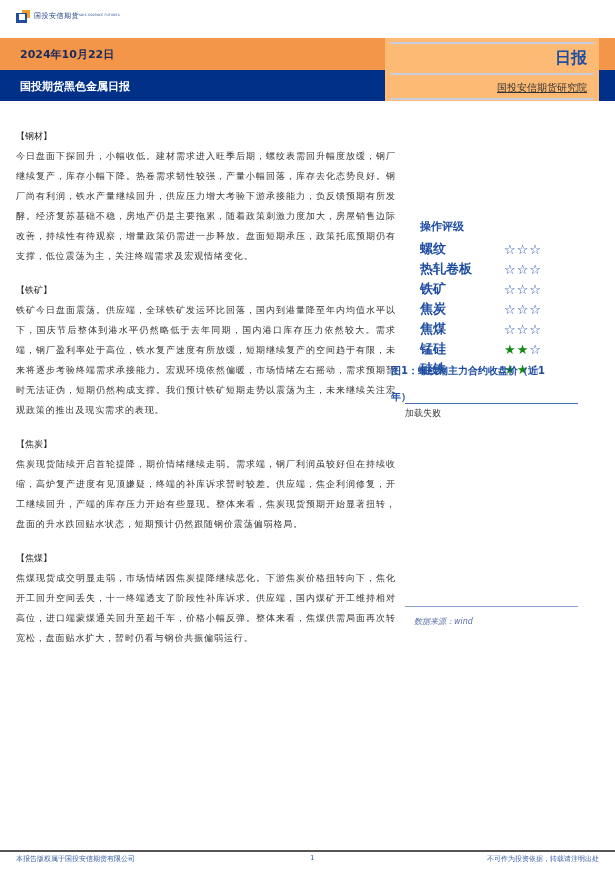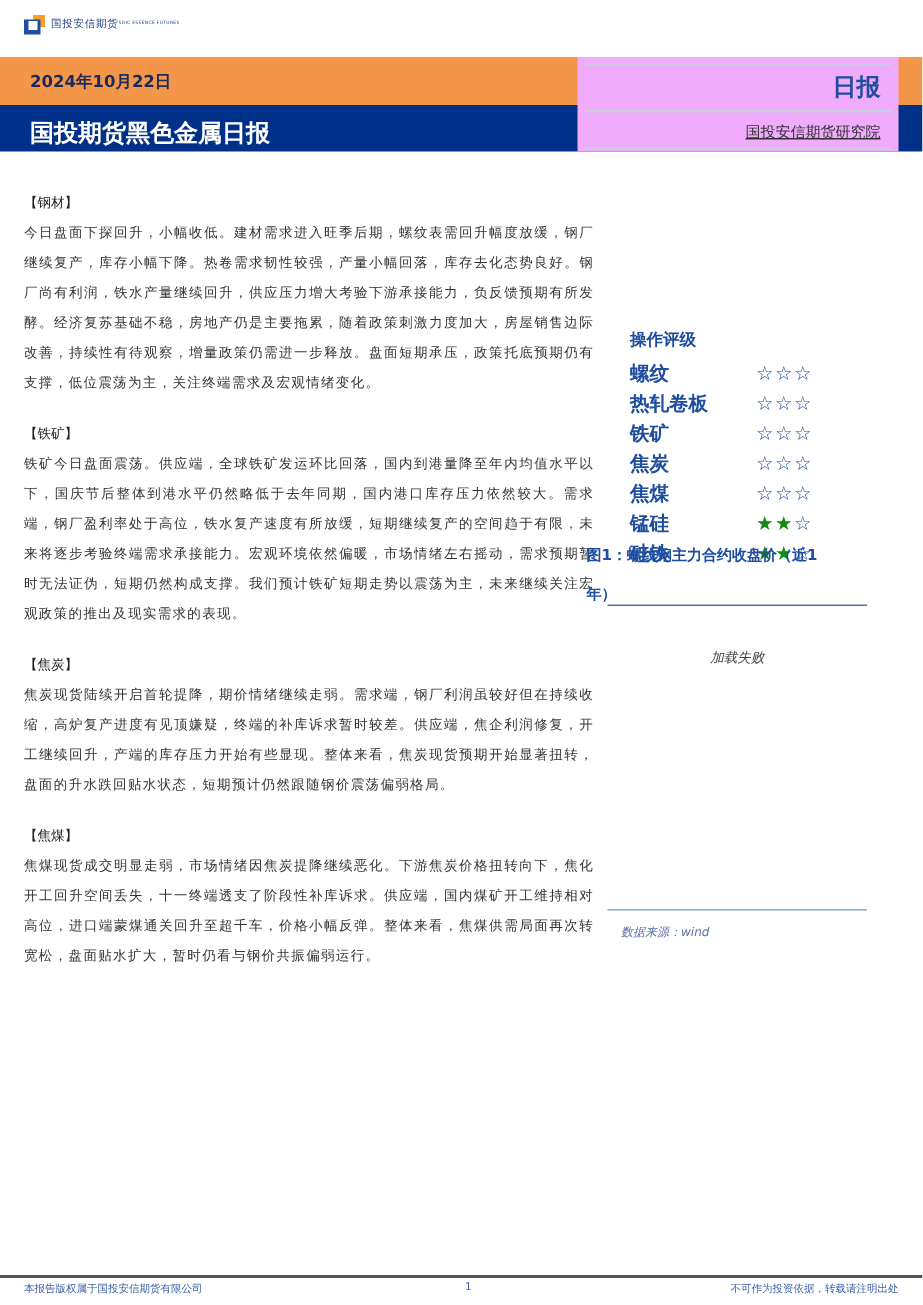--- a/index.html
+++ b/index.html
@@ -11,44 +11,44 @@
     .logo-mark .blue { position: absolute; left: 0; bottom: 0; width: 11px; height: 10px; background: #1f4ea0; }
     .logo-mark .orange { position: absolute; right: 0; top: 0; width: 8px; height: 8px; background: #f5a02a; }
     .logo-mark .white { position: absolute; left: 3px; top: 4px; width: 6px; height: 6px; background: #fff; }
     .logo-text { display: flex; flex-direction: row; line-height: 1; }
     .logo-cn { font-size: 7px; color: #1f3f86; letter-spacing: 0.5px; }
     .logo-en { font-size: 3px; color: #1f3f86; margin-top: 1px; letter-spacing: 0.2px; }
 
     .band-orange { position: absolute; left: 0; top: 38px; width: 615px; height: 32px; background: #f4964a; }
     .band-blue { position: absolute; left: 0; top: 70px; width: 615px; height: 31px; background: #003087; }
     .band-date { position: absolute; left: 20px; top: 47px; font-size: 11px; font-weight: bold; color: #1a2a5c; }
-    .band-title { position: absolute; left: 20px; top: 79px; font-size: 16px; font-weight: bold; color: #ffffff; }
+    .band-title { position: absolute; left: 20px; top: 79px; font-size: 11px; font-weight: bold; color: #ffffff; }
 
-    .header-box { position: absolute; left: 385px; top: 38px; width: 214px; height: 63px; background: #f0abfc; }
+    .header-box { position: absolute; left: 385px; top: 38px; width: 214px; height: 63px; background: #fdba74; }
     .header-box .line { position: absolute; left: 5px; width: 204px; height: 2px; background: #c8cde0; }
     .header-daily { position: absolute; right: 12px; top: 10px; font-size: 16px; font-weight: bold; color: #1f4ea0; }
     .header-inst { position: absolute; right: 12px; top: 43px; font-size: 10px; color: #333; text-decoration: underline; }
 
     .main { position: absolute; left: 16px; top: 128px; width: 380px; font-size: 9px; line-height: 20px; color: #333; }
     .section { margin-bottom: 16px; }
     .section-title { color: #222; font-size: 9px; line-height: 16px; margin-bottom: 2px; }
     .section-body { text-align: justify; letter-spacing: 0.9px; }
 
     .ratings { position: absolute; left: 420px; top: 177px; width: 150px; }
     .ratings-title { font-size: 11px; color: #1f4ea0; font-weight: bold; margin-bottom: 2px; height: 20px; line-height: 20px; margin-top: 40px; }
     .rating-row { display: flex; height: 20px; align-items: center; }
     .rating-name { width: 84px; font-size: 13px; color: #1f4ea0; font-weight: bold; }
     .stars { display: flex; gap: 1px; }
     .star { font-size: 13px; line-height: 1; }
     .star.empty { color: #1f4ea0; }
     .star.filled { color: #138a13; }
 
     .fig-title { position: absolute; left: 391px; top: 358px; width: 170px; font-size: 10px; font-weight: bold; color: #1f4ea0; line-height: 26px; }
     .fig-line-top { position: absolute; left: 405px; top: 403px; width: 173px; height: 1px; background: #4a6fb0; }
-    .fig-placeholder { position: absolute; left: 405px; top: 432px; width: 173px; text-align: center; font-size: 9px; color: #444; font-style: italic; }
+    .fig-placeholder { position: absolute; left: 405px; top: 407px; width: 173px; font-size: 9px; color: #444; }
     .fig-line-bottom { position: absolute; left: 405px; top: 606px; width: 173px; height: 1px; background: #8aa3cf; }
     .fig-source { position: absolute; left: 414px; top: 616px; font-size: 8px; font-style: italic; color: #5b6fa8; }
 
     .footer-line { position: absolute; left: 0; top: 850px; width: 615px; height: 2px; background: #555; }
     .footer-left { position: absolute; left: 16px; top: 854px; font-size: 7px; color: #3a5fa8; }
     .footer-page { position: absolute; left: 310px; top: 854px; font-size: 7px; color: #3a5fa8; }
     .footer-right { position: absolute; right: 16px; top: 854px; font-size: 7px; color: #3a5fa8; }
   </style>
 </head>
 <body>

